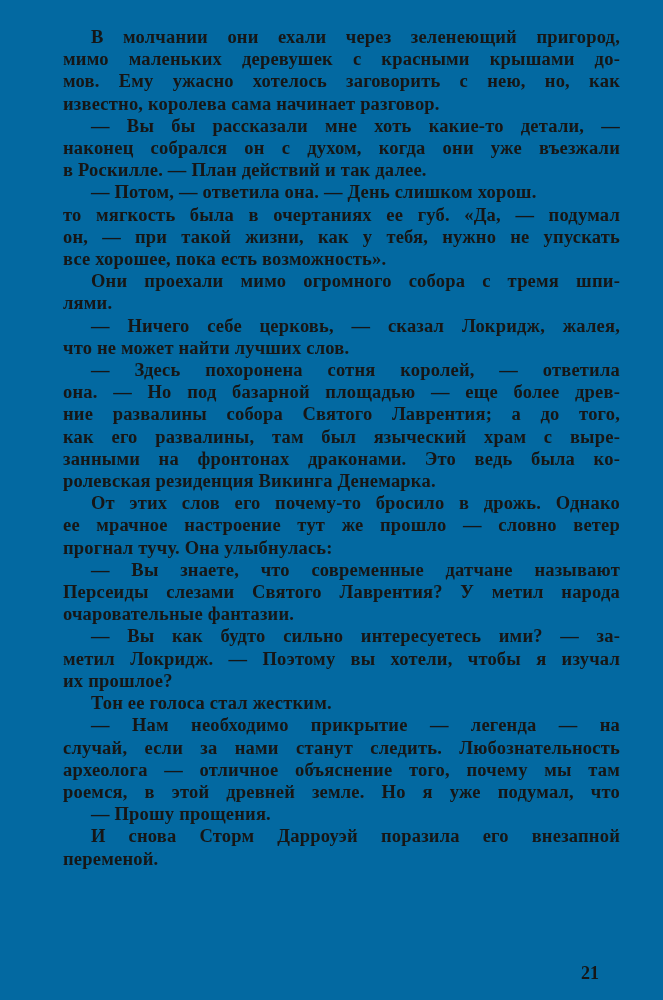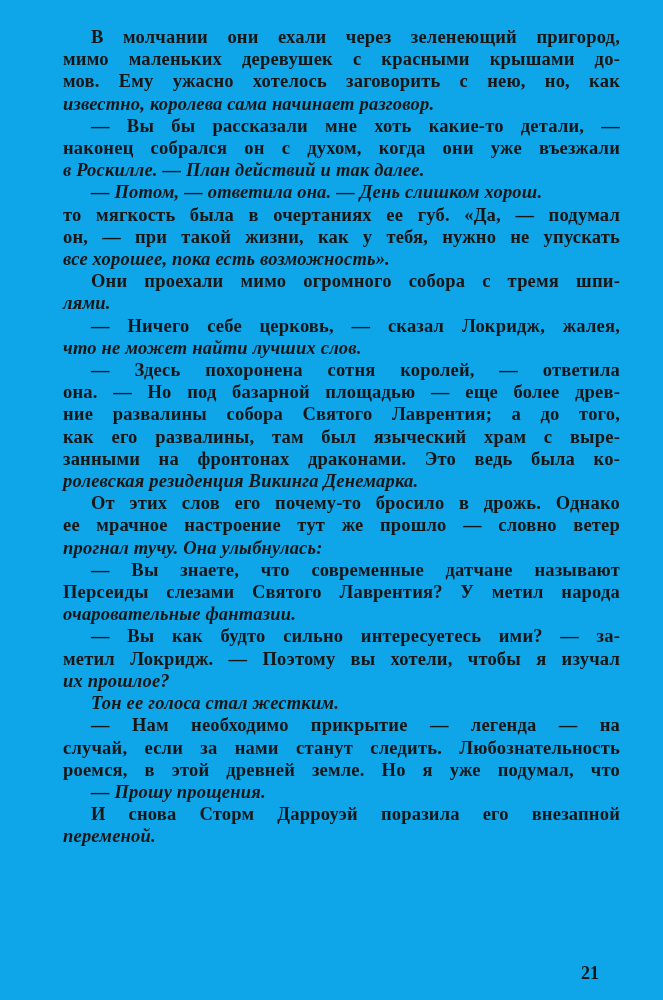--- a/index.html
+++ b/index.html
@@ -4,21 +4,21 @@
 <style>
   html, body {
     margin: 0;
     padding: 0;
     background: #fcfcfa;
   }
   .book-page {
     position: relative;
     width: 663px;
     height: 1000px;
-    background: #0ea5e9;
+    background: #0369a1;
     overflow: hidden;
     font-family: "Liberation Serif", "DejaVu Serif", serif;
     color: #161616;
   }
   .text-block {
     position: absolute;
     left: 63px;
     top: 26px;
     width: 557px;
     font-size: 18.5px;
@@ -31,21 +31,20 @@
     padding: 0;
   }
   .line {
     white-space: normal;
     text-align: justify;
     text-align-last: justify;
   }
   .line.last {
     text-align: left;
     text-align-last: left;
-    font-style: italic;
   }
   .line.first {
     text-indent: 28px;
   }
   .page-number {
     position: absolute;
     top: 963px;
     right: 64px;
     font-size: 18px;
     font-weight: 700;
@@ -107,20 +106,21 @@
         <div class="line first">— Вы как будто сильно интересуетесь ими? — за-</div>
         <div class="line">метил Локридж. — Поэтому вы хотели, чтобы я изучал</div>
         <div class="line last">их прошлое?</div>
       </div>
       <div class="paragraph">
         <div class="line first last">Тон ее голоса стал жестким.</div>
       </div>
       <div class="paragraph">
         <div class="line first">— Нам необходимо прикрытие — легенда — на</div>
         <div class="line">случай, если за нами станут следить. Любознательность</div>
+        <div class="line">археолога — отличное объяснение того, почему мы там</div>
         <div class="line">роемся, в этой древней земле. Но я уже подумал, что</div>
       </div>
       <div class="paragraph">
         <div class="line first last">— Прошу прощения.</div>
       </div>
       <div class="paragraph">
         <div class="line first">И снова Сторм Дарроуэй поразила его внезапной</div>
         <div class="line last">переменой.</div>
       </div>
     </div>

